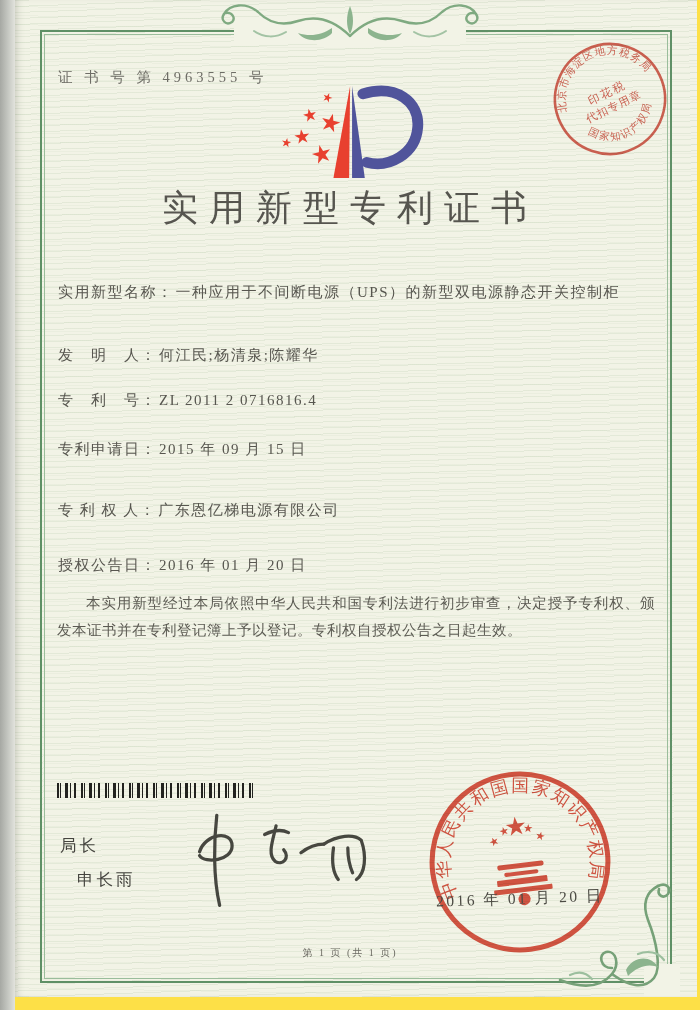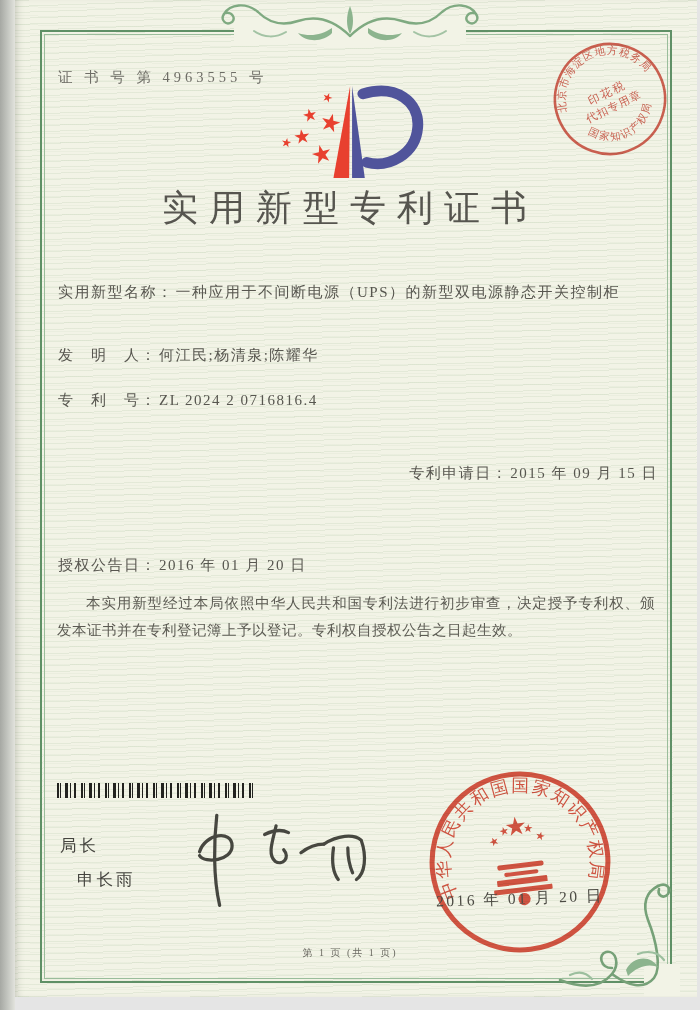--- a/index.html
+++ b/index.html
@@ -1,16 +1,16 @@
 <!DOCTYPE html>
 <html><head>
 <meta charset="utf-8">
 <style>
   html,body{margin:0;padding:0;background:#ffffff;}
-  #page{position:relative;width:700px;height:1010px;overflow:hidden;background:#e5e5e5;
+  #page{position:relative;width:700px;height:1010px;overflow:hidden;background:#fde047;
         font-family:"Liberation Serif","DejaVu Serif",serif;}
   
   .binding{position:absolute;left:0;top:0;width:15px;height:100%;
            background:linear-gradient(90deg,#a6a8a3,#c6c8c2 55%,#e2e3dd);}
   
   .paper{position:absolute;left:15px;top:0;right:3px;bottom:13px;
          background-color:#f2f3e6;
          background-image:
            repeating-linear-gradient(178deg, rgba(150,180,140,0.16) 0 1px, transparent 1px 6px),
            repeating-linear-gradient(181deg, rgba(170,195,160,0.10) 0 1px, transparent 1px 9px);
@@ -25,21 +25,21 @@
 
   .cert-number{position:absolute;left:58px;top:68px;font-size:14.5px;letter-spacing:4px;
          color:#6e6d66;}
   .logo{position:absolute;left:276px;top:84px;width:158px;height:98px;}
   .title{position:absolute;left:0;top:184px;width:100%;text-align:center;
          font-size:36px;letter-spacing:11px;color:#56554f;font-weight:500;}
 
   .field-row{position:absolute;left:58px;width:600px;font-size:15px;color:#57564f;
          letter-spacing:1.5px;white-space:nowrap;}
   .field-row .lbl{margin-right:2px;}
-  .f0{top:283px;} .f1{top:346px;} .f2{top:391px;} .f3{top:464px;text-align:right;} .f4{top:501px;} .f5{top:556px;}
+  .f0{top:283px;} .f1{top:346px;} .f2{top:391px;} .f3{top:440px;} .f4{top:501px;} .f5{top:556px;}
 
   .body-text{position:absolute;left:57px;top:590px;width:598px;font-size:14.5px;
          line-height:26.5px;color:#5b5a52;letter-spacing:0.5px;text-align:justify;}
   .body-text p{margin:0;text-indent:2em;}
 
   .barcode{position:absolute;left:57px;top:783px;width:197px;height:15px;
          background:repeating-linear-gradient(90deg,
             #22221f 0 2px, transparent 2px 3px,
             #22221f 3px 4px, transparent 4px 8px,
             #22221f 8px 11px, transparent 11px 13px,
@@ -141,24 +141,27 @@
 
   <div class="title">实用新型专利证书</div>
 
   <div class="field-row f0">
     <span class="lbl">实用新型名称：</span><span>一种应用于不间断电源（UPS）的新型双电源静态开关控制柜</span>
   </div>
   <div class="field-row f1">
     <span class="lbl">发　明　人：</span><span>何江民;杨清泉;陈耀华</span>
   </div>
   <div class="field-row f2">
-    <span class="lbl">专　利　号：</span><span>ZL 2024 2 0716816.4</span>
+    <span class="lbl">专　利　号：</span><span>ZL 2011 2 0716816.4</span>
   </div>
   <div class="field-row f3">
     <span class="lbl">专利申请日：</span><span>2015 年 09 月 15 日</span>
+  </div>
+  <div class="field-row f4">
+    <span class="lbl">专 利 权 人：</span><span>广东恩亿梯电源有限公司</span>
   </div>
   <div class="field-row f5">
     <span class="lbl">授权公告日：</span><span>2016 年 01 月 20 日</span>
   </div>
 
   <div class="body-text">
     <p>本实用新型经过本局依照中华人民共和国专利法进行初步审查，决定授予专利权、颁发本证书并在专利登记簿上予以登记。专利权自授权公告之日起生效。</p>
   </div>
 
   <div class="barcode"></div>

